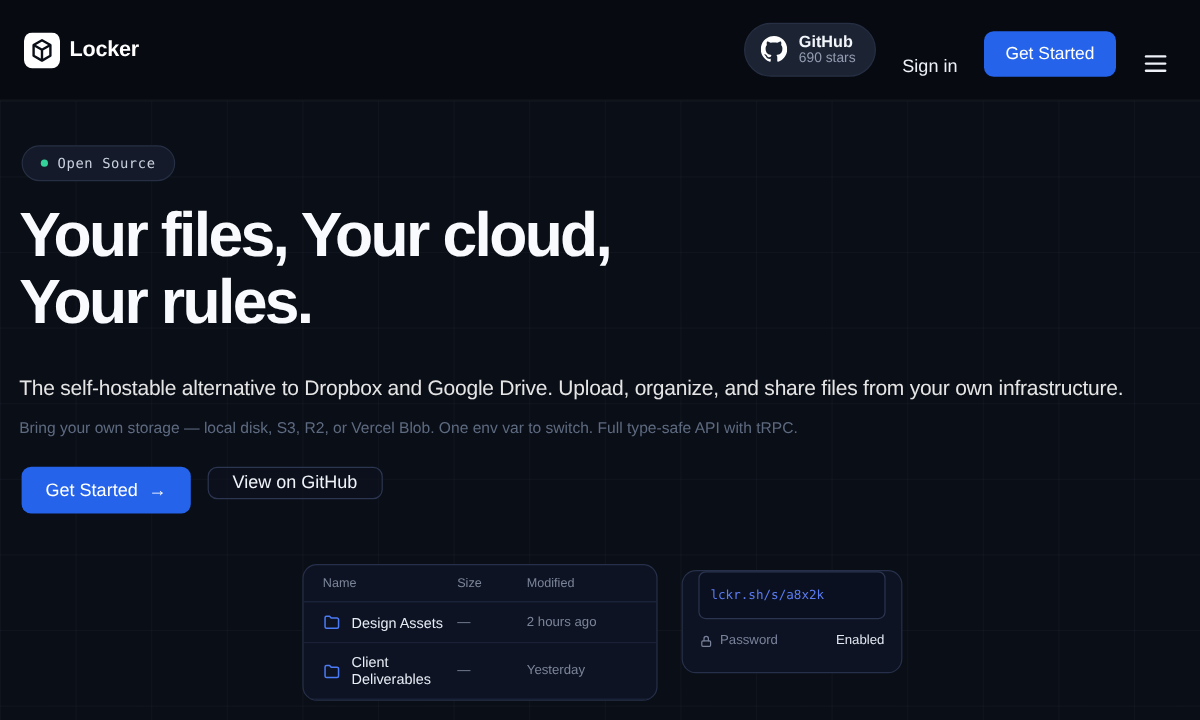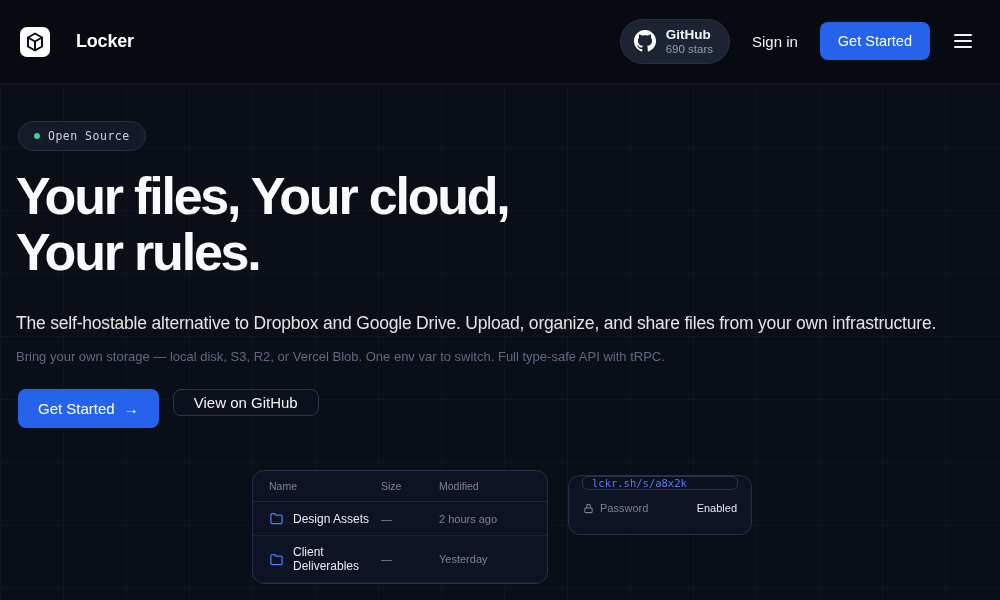--- a/index.html
+++ b/index.html
@@ -19,23 +19,23 @@
     pointer-events:none; z-index:0;
   }
 
   
   .header {
     position:absolute; top:0; left:0; right:0; height:84px;
     display:flex; align-items:center; padding:0 26px 0 20px;
     background:#070a11; border-bottom:1px solid rgba(255,255,255,0.06);
     z-index:5;
   }
-  .brand { display:flex; align-items:center; gap:26px; cursor:pointer;text-align:center; }
+  .brand { display:flex; align-items:center; gap:8px; cursor:pointer;text-align:center; }
   .brand-name { font-size:18px; font-weight:700; letter-spacing:-0.2px; color:#ffffff; }
-  .header-right { margin-left:auto; display:flex; align-items:center; gap:22px; }
+  .header-right { margin-left:auto; display:flex; align-items:flex-end; gap:22px; }
   .gh-pill {
     display:flex; align-items:center; gap:10px;
     background:#1c2434; border:1px solid #262f43;
     border-radius:999px; padding:7px 16px 7px 13px; cursor:pointer;
   }
   .gh-text { display:flex; flex-direction:column; line-height:1.15; }
   .gh-label { font-size:13.5px; font-weight:600; color:#f2f5fa; }
   .gh-stars { font-size:11.5px; color:#949db1; }
   .signin { font-size:15px; color:#eef1f7; cursor:pointer; }
   .btn-primary {
@@ -112,21 +112,21 @@
   
   .share-card {
     position:absolute; left:568px; top:475px; width:184px; z-index:2;
     background:#0d1322; border:1px solid #27304a; border-radius:12px;
     padding-bottom:20px;
   }
   .share-head { display:flex; align-items:center; gap:7px; padding:13px 14px 11px; }
   .share-title { font-size:12.5px; font-weight:700; color:#e9edf5; flex:1; }
   .share-more { color:#566078; font-size:12px; cursor:pointer; line-height:8px; }
   .share-input {
-    margin:0 13px; height:14px; display:flex; align-items:center;
+    margin:0 13px; height:40px; display:flex; align-items:center;
     background:#0a101f; border:1px solid #2b3550; border-radius:6px;
     padding:0 9px; cursor:text;
   }
   .share-url { font-family:"DejaVu Sans Mono", monospace; font-size:10.5px; color:#5b7bf0; }
   .share-row {
     display:flex; align-items:center; justify-content:space-between;
     padding:12px 14px 0; font-size:11px;
   }
   .share-row-label { display:flex; align-items:center; gap:6px; color:#78829a; }
   .share-row-value { color:#e3e8f2; font-weight:500; }

